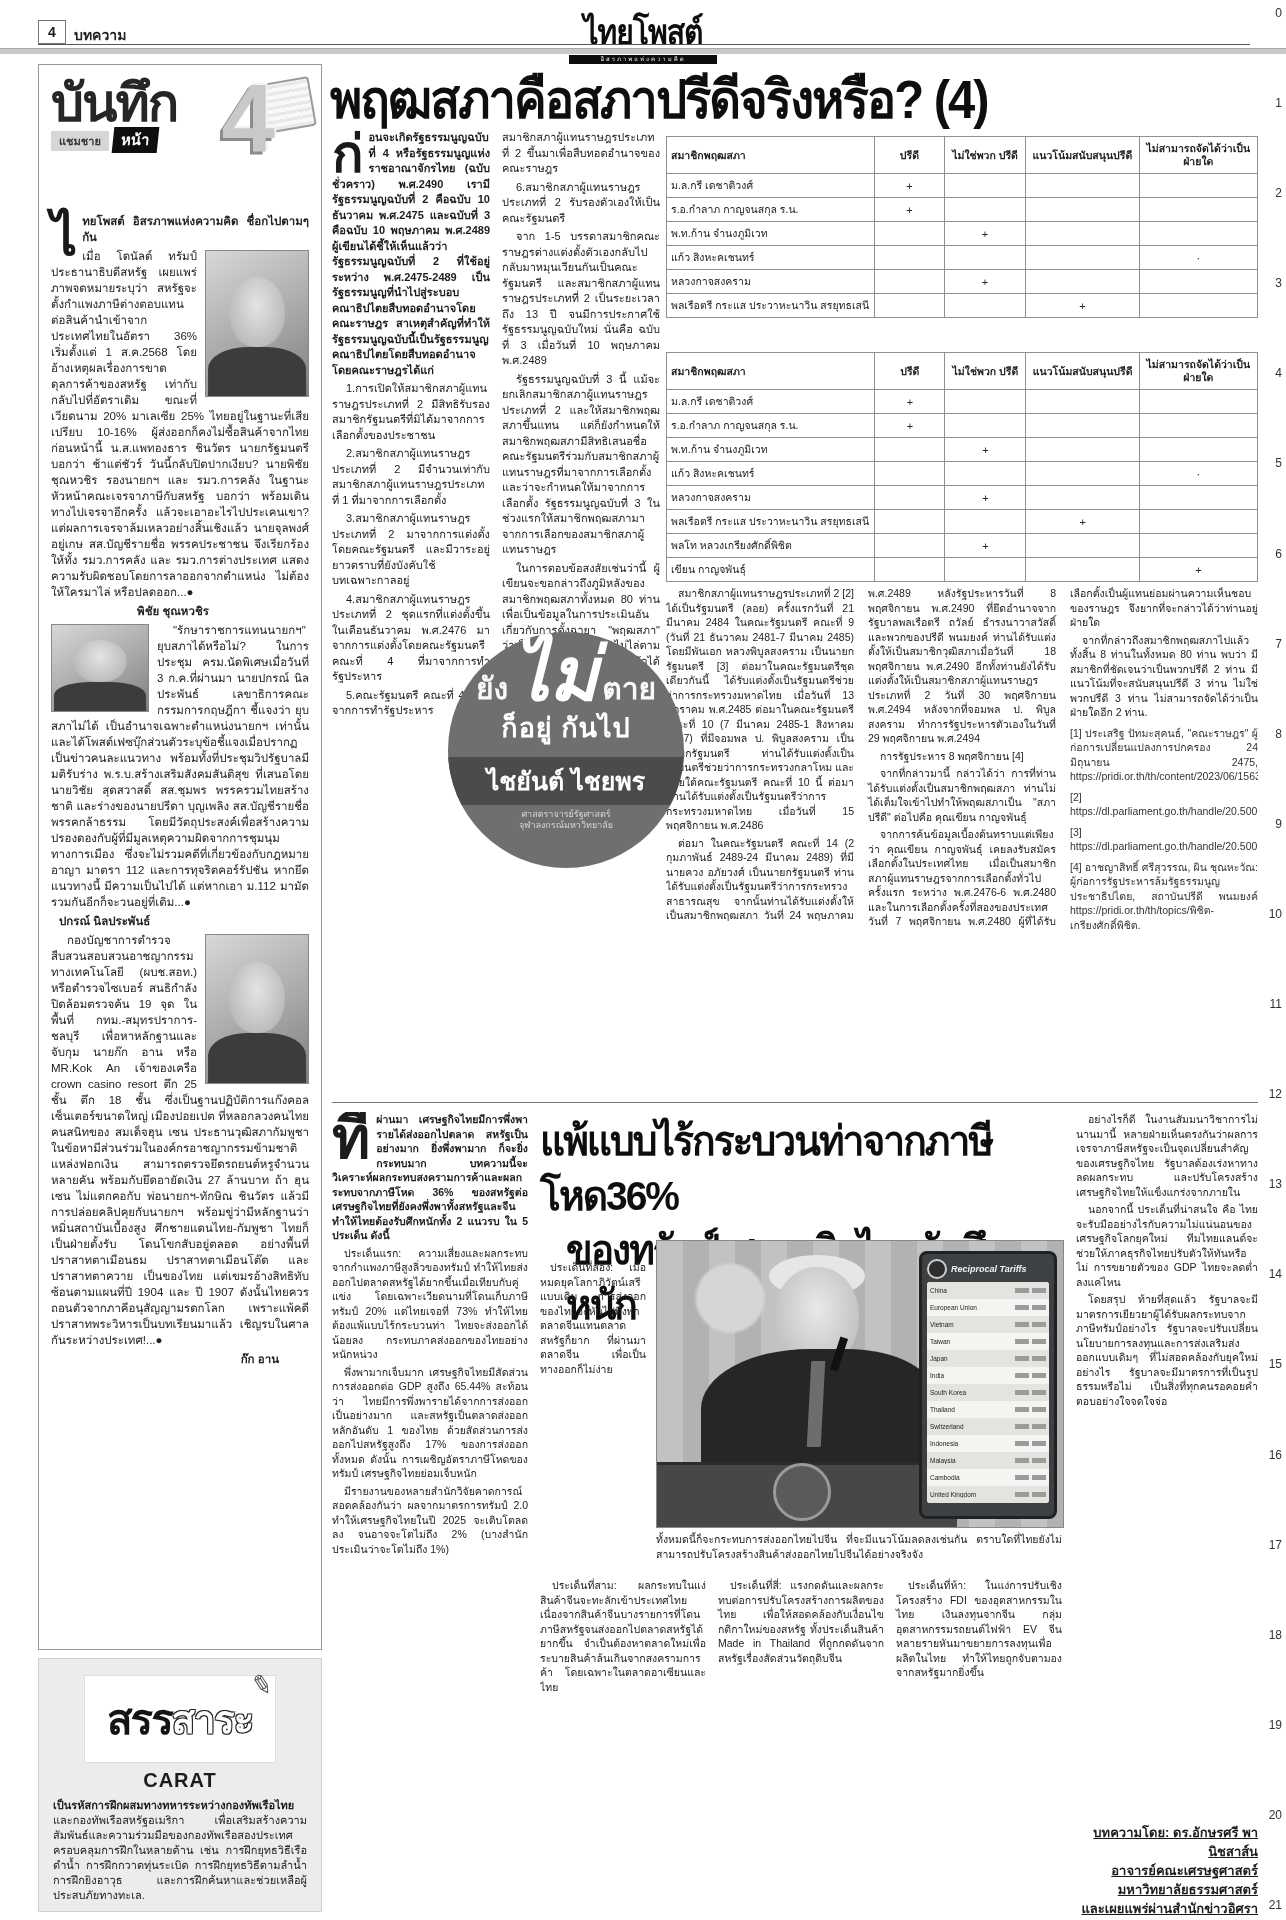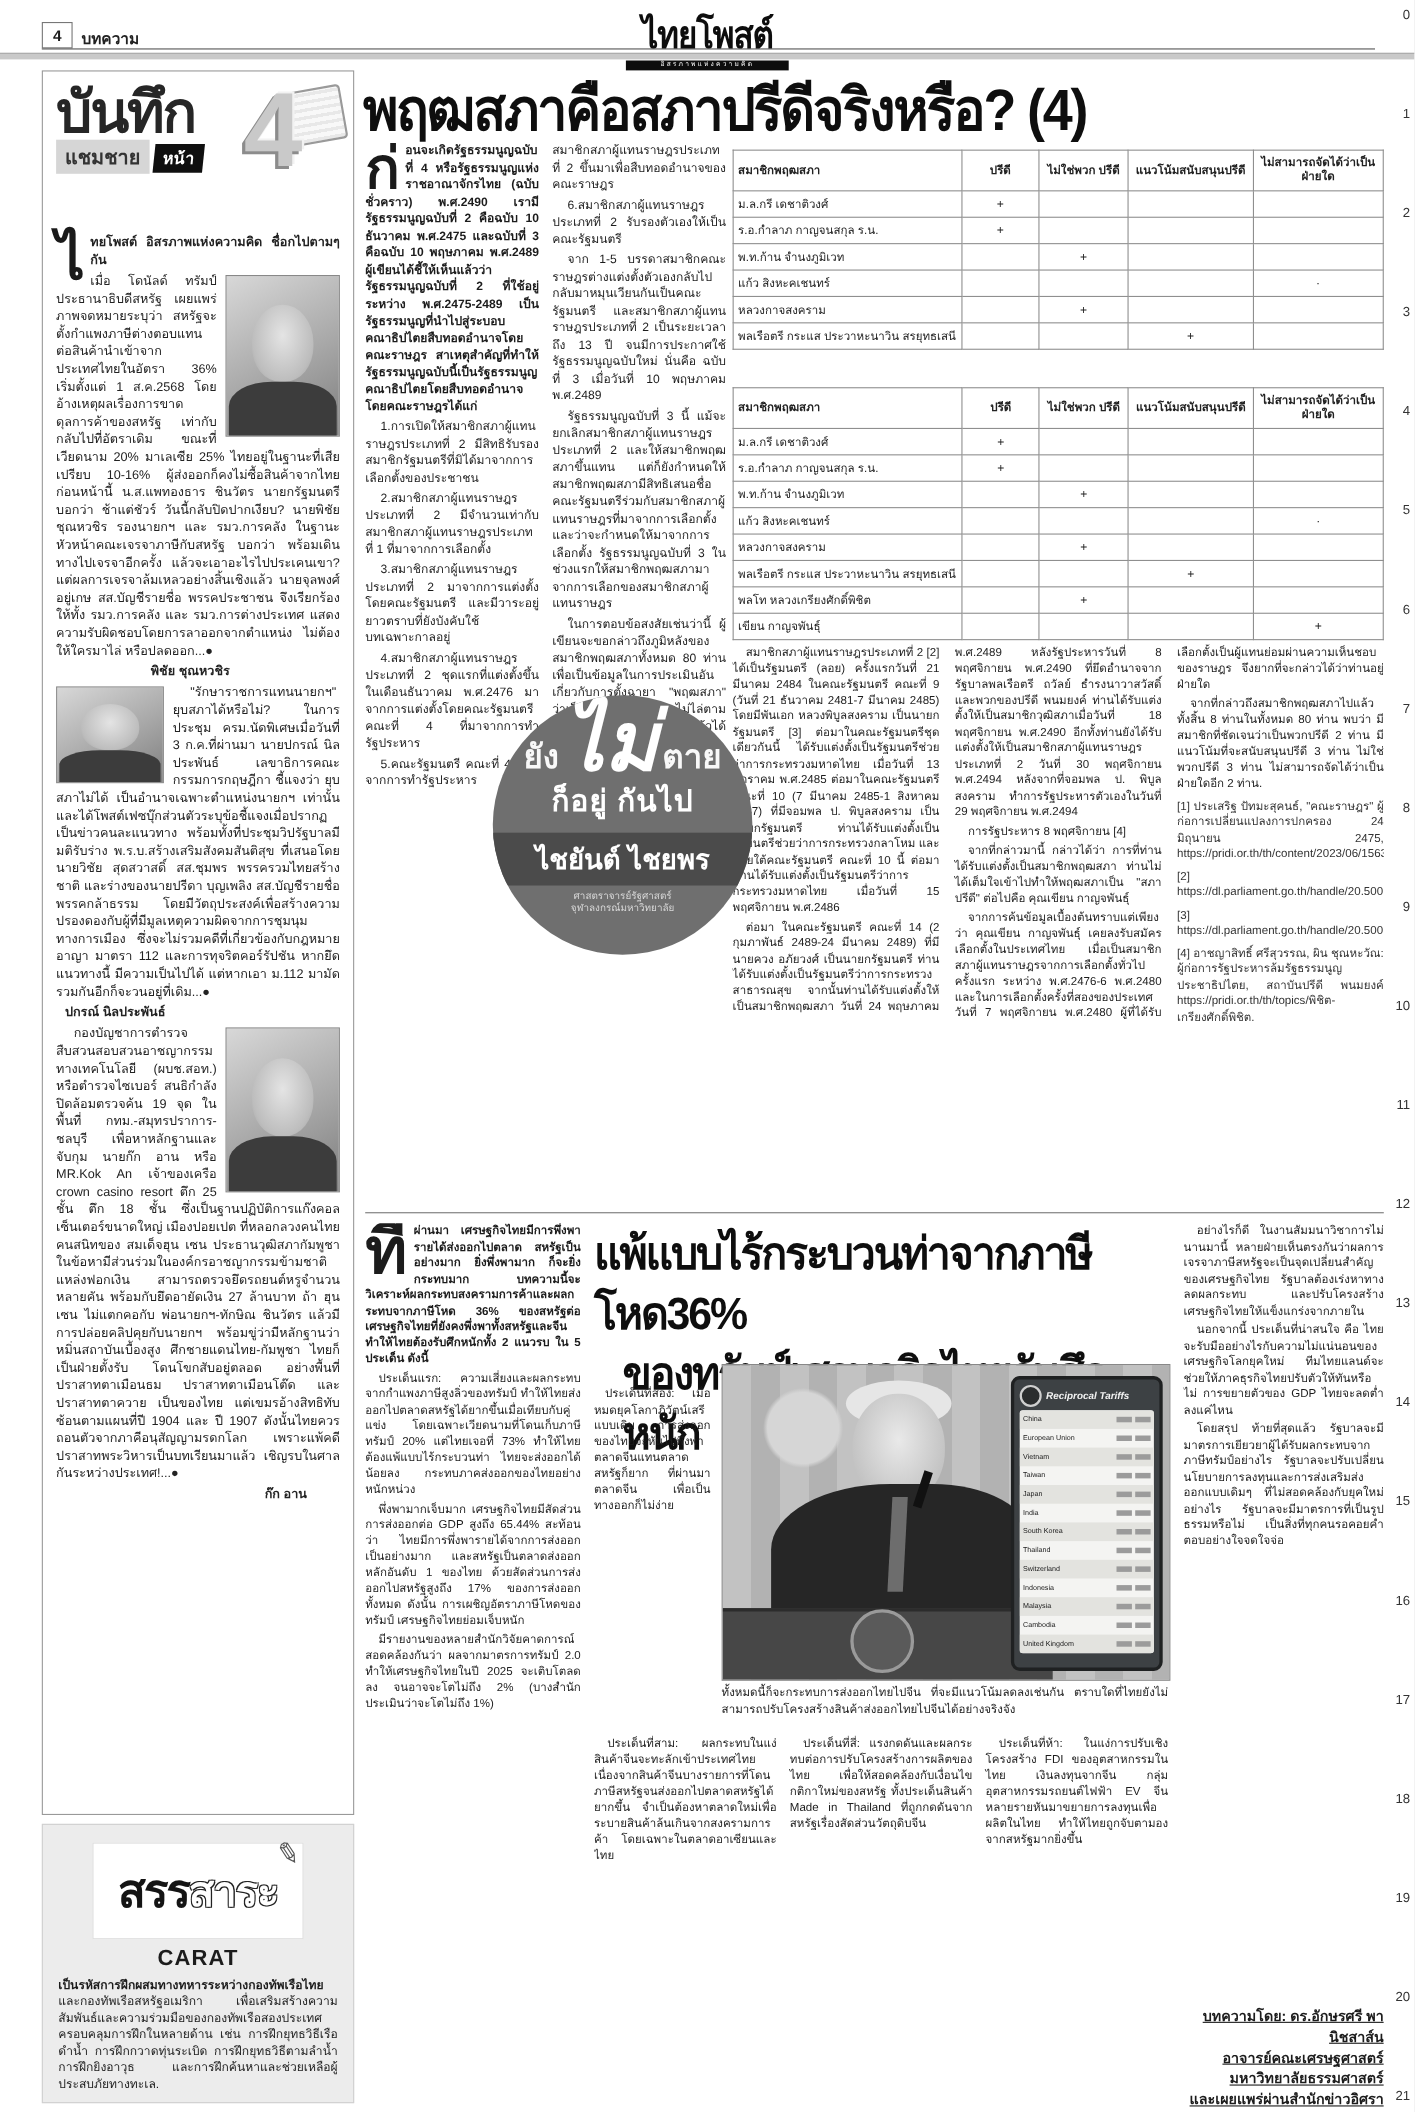--- a/index.html
+++ b/index.html
@@ -19,21 +19,21 @@
   #rule-thick{left:0px;top:48px;width:1286px;height:5px;background:#c9c9c9;border-top:1px solid #aaa;}
   
   #ruler{right:4px;top:6px;bottom:8px;width:22px;display:flex;flex-direction:column;
          justify-content:space-between;align-items:flex-end;font-size:12px;color:#333;}
   
   #left-box{left:38px;top:64px;width:282px;height:1584px;border:1px solid #999;overflow:hidden;background:#fff;}
   .inner{padding:10px 12px;}
   #bantuek{position:relative;height:138px;}
   #bantuek .t1{font-size:52px;font-weight:900;color:#262626;letter-spacing:-2px;line-height:56px;}
   #bantuek .row2{margin-top:-4px;}
-  #bantuek .t2{display:inline-block;background:#d6d6d6;color:#333;font-weight:bold;font-size:18px;padding:1px 8px;}
+  #bantuek .t2{display:inline-block;background:#d6d6d6;color:#333;font-weight:bold;font-size:11px;padding:1px 8px;}
   #bantuek .t3{display:inline-block;background:#0f0f0f;color:#fff;font-weight:bold;font-size:15px;padding:1px 8px;transform:skewX(-6deg);}
   #bantuek .four{position:absolute;right:34px;top:-6px;font-size:96px;font-weight:900;color:#c9c9c9;
                  text-shadow:-3px 3px 0 #8c8c8c,2px -2px 0 #f2f2f2;line-height:100px;}
   #bantuek .notepad{position:absolute;right:-4px;top:6px;width:58px;height:46px;border:2px solid #9a9a9a;border-radius:4px;
                     background:repeating-linear-gradient(0deg,#e8e8e8 0 3px,#f8f8f8 3px 7px);transform:rotate(-10deg);}
   .bodytxt{font-size:11.5px;line-height:16px;text-align:justify;color:#222;}
   .bodytxt p{margin:0 0 3px;text-indent:16px;}
   .bodytxt p.nb{text-indent:0;}
   .dropcap{float:left;font-size:52px;line-height:44px;font-weight:bold;margin:2px 5px 0 0;color:#1a1a1a;}
   .boldlead{font-weight:bold;}

